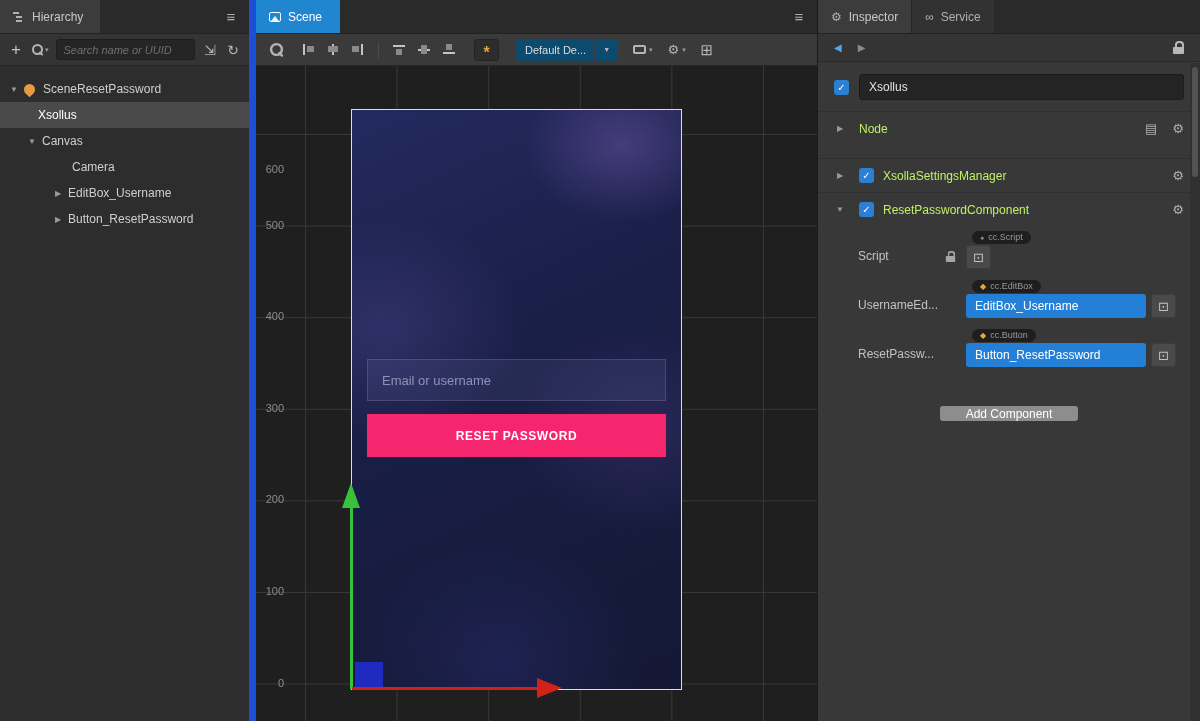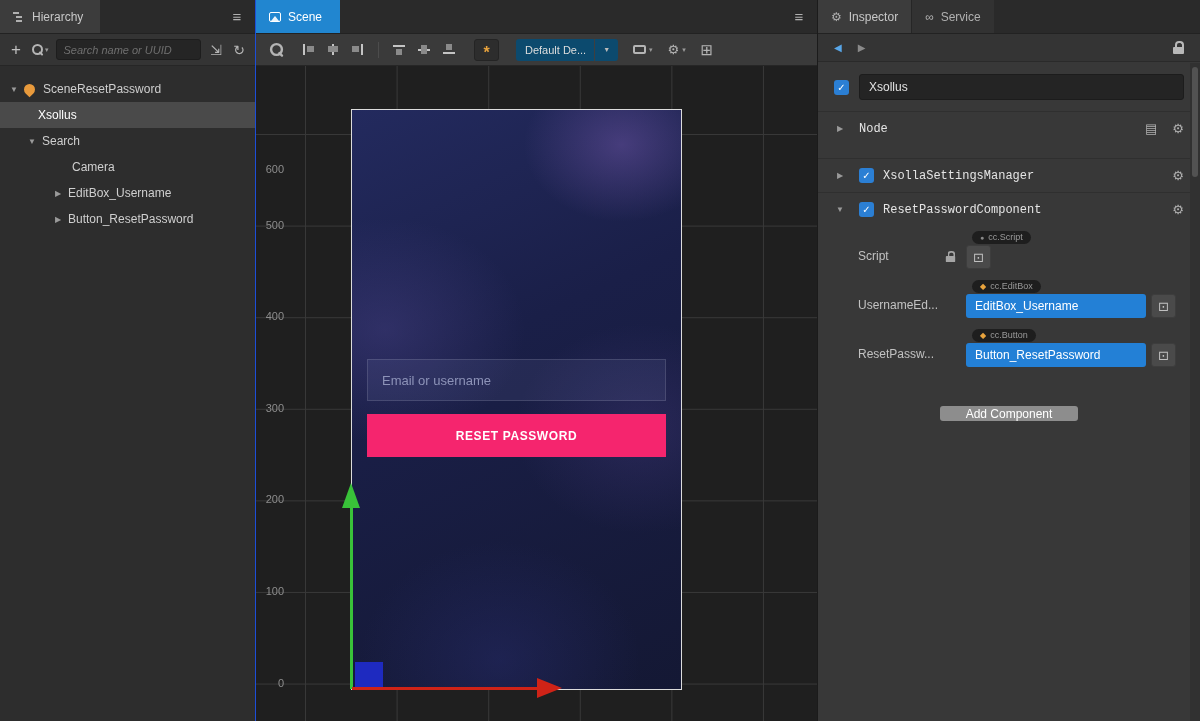--- a/index.html
+++ b/index.html
@@ -10,21 +10,21 @@
   }
   .app { display: flex; width: 1200px; height: 721px; }
   .panel { position: relative; height: 100%; }
 
   
   .tabbar { height: 34px; min-height: 34px; background: #2a2a2a; display: flex; align-items: stretch; position: relative; border-bottom: 1px solid #222; }
   .tab { display: flex; align-items: center; gap: 7px; padding: 0 13px; color: #c8c8c8; font-size: 12px; }
   .menu-btn { position: absolute; right: 0; top: 0; bottom: 0; width: 36px; display: flex; align-items: center; justify-content: center; color: #b0b0b0; font-size: 15px; }
 
   
-  .hierarchy { width: 256px; background: #2d2d2d; border-right: 1px solid #1d4ed8; display: flex; flex-direction: column; }
+  .hierarchy { width: 256px; background: #2d2d2d; border-right: 7px solid #1d4ed8; display: flex; flex-direction: column; }
   .h-tab { background: #3c3c3c; min-width: 100px; }
   .icn-hier { width: 12px; height: 12px; position: relative; display: inline-block; }
   .icn-hier::before { content: ""; position: absolute; left: 0; top: 1px; width: 6px; height: 2px; background: #b0b0b0; box-shadow: 3px 4px 0 #b0b0b0, 3px 8px 0 #b0b0b0; }
   .h-toolbar { height: 32px; min-height: 32px; background: #343434; display: flex; align-items: center; padding: 0 8px; gap: 7px; border-bottom: 1px solid #262626; }
   .tbtn { color: #b5b5b5; font-size: 14px; display: flex; align-items: center; justify-content: center; min-width: 16px; height: 20px; }
   .plus { font-size: 17px; color: #c0c0c0; }
   .searchwrap { display: flex; align-items: center; gap: 1px; }
   .mini-arrow { font-size: 7px; color: #9a9a9a; }
   .icn-search { width: 13px; height: 13px; position: relative; display: inline-block; }
   .icn-search::before { content: ""; position: absolute; left: 1px; top: 1px; width: 7px; height: 7px; border: 2px solid #b5b5b5; border-radius: 50%; }
@@ -98,21 +98,21 @@
   .back { color: #58a6e8; } .fwd { color: #8a8a8a; }
   .lock { width: 11px; height: 13px; position: relative; display: inline-block; }
   .lock::before { content: ""; position: absolute; top: 0; left: 2px; width: 5px; height: 5px; border: 2px solid #b8b8b8; border-bottom: none; border-radius: 4px 4px 0 0; }
   .lock::after { content: ""; position: absolute; bottom: 0; left: 0; width: 11px; height: 7px; background: #b8b8b8; border-radius: 1px; }
   .lock.right { margin-left: auto; }
   .lock.small { transform: scale(.85); opacity: .85; }
   .name-row { display: flex; align-items: center; gap: 10px; padding: 12px 16px 11px; }
   .chk { width: 15px; height: 15px; min-width: 15px; background: #2b7fd4; border-radius: 3px; color: #fff; font-size: 10px; display: flex; align-items: center; justify-content: center; }
   .name-input { flex: 1; height: 26px; background: #242424; border: 1px solid #1c1c1c; border-radius: 3px; color: #e2e2e2; font-size: 12px; padding: 0 9px; outline: none; font-family: inherit; }
   .sec-row { height: 34px; min-height: 34px; display: flex; align-items: center; padding: 0 16px; gap: 9px; border-top: 1px solid #2f2f2f; }
-  .sec-label { color: #e5e5e5; font-family: Liberation Mono, monospace; }
+  .sec-label { color: #bef264; }
   .right-icons { margin-left: auto; display: flex; gap: 15px; color: #b0b0b0; font-size: 13px; }
   .comp-first { margin-top: 13px; }
   .props { padding: 5px 24px 0 40px; }
   .prop-row { display: grid; grid-template-columns: 98px 1fr; column-gap: 10px; margin-bottom: 11px; }
   .prop-label-cell { display: flex; align-items: center; justify-content: space-between; padding-top: 12px; color: #c2c2c2; white-space: nowrap; }
   .prop-value { display: flex; flex-direction: column; text-align: center; }
   .pill { align-self: flex-start; display: flex; align-items: center; gap: 4px; background: #1e1e1e; border-radius: 8px; padding: 1px 8px 2px; font-size: 9px; color: #9a9a9a; margin: 0 0 1px 6px; }
   .dot-gray { color: #8a8a8a; font-size: 7px; }
   .dot-orange { color: #e8a33d; font-size: 8px; }
   .field-row { display: flex; align-items: center; gap: 5px; }
@@ -151,21 +151,21 @@
       <div class="trow r-scene">
         <span class="exp">▼</span>
         <span class="flame"></span>
         <span>SceneResetPassword</span>
       </div>
       <div class="trow selected r-xsollus">
         <span>Xsollus</span>
       </div>
       <div class="trow r-canvas">
         <span class="exp">▼</span>
-        <span>Search</span>
+        <span>Canvas</span>
       </div>
       <div class="trow r-camera">
         <span>Camera</span>
       </div>
       <div class="trow r-leaf">
         <span class="exp">▶</span>
         <span>EditBox_Username</span>
       </div>
       <div class="trow r-leaf">
         <span class="exp">▶</span>

